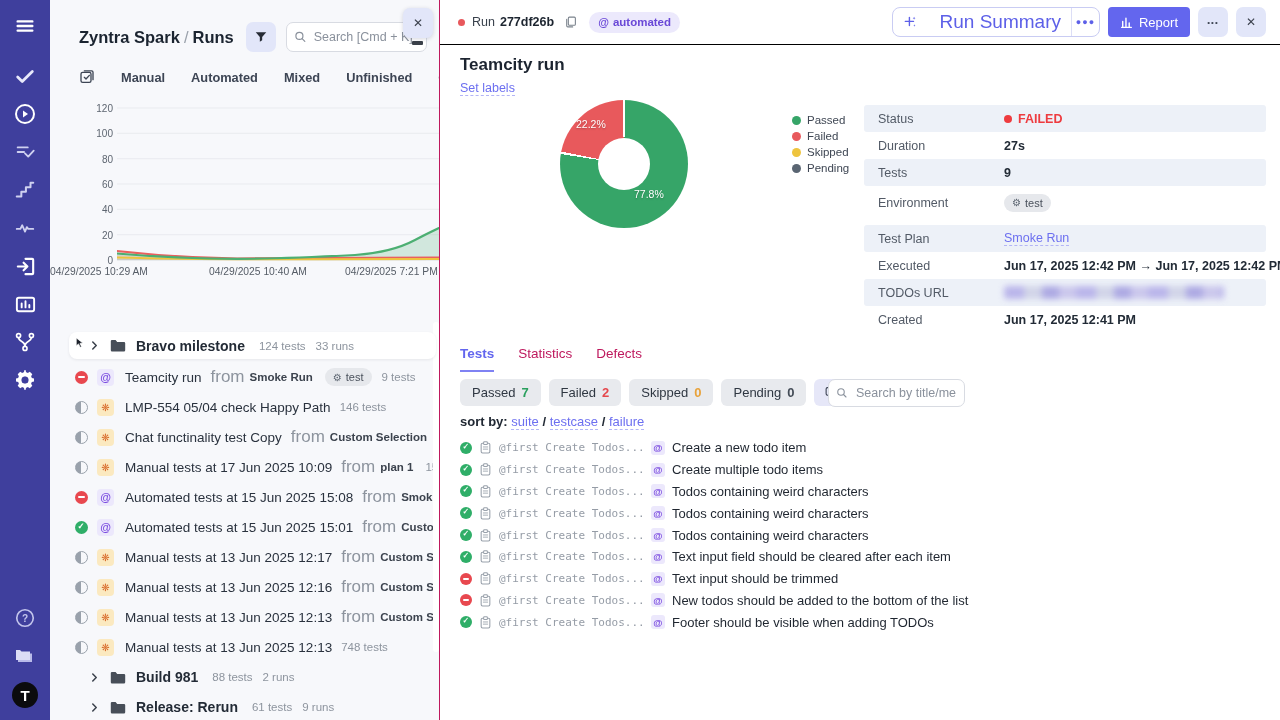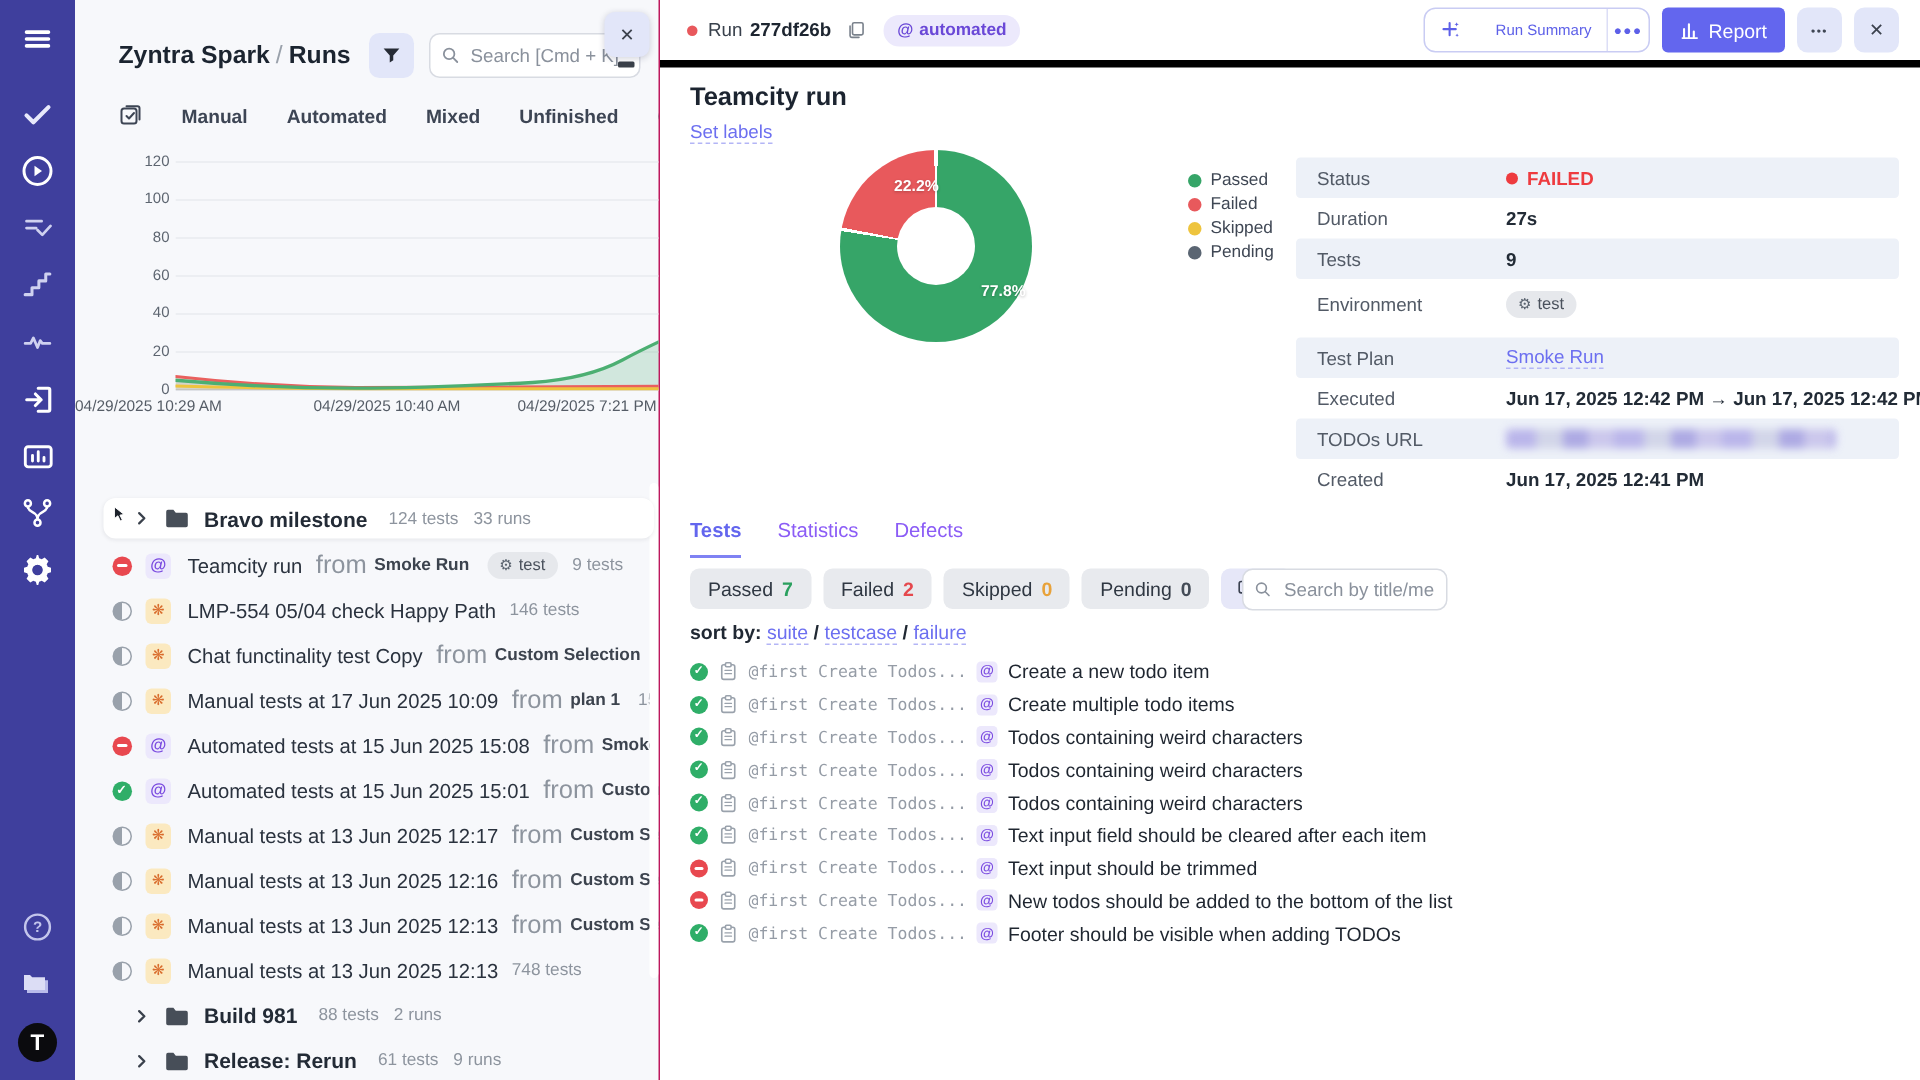--- a/index.html
+++ b/index.html
@@ -61,39 +61,39 @@
   .kd.man::after{content:"❋";}
   .r-name{font-size:13.5px;color:#2a323e;font-weight:500;margin-right:9px;}
   .r-from{font-size:17px;color:#8d949e;margin-right:5px;}
   .r-src{font-size:11.5px;color:#3c434e;font-weight:700;margin-right:12px;}
   .envchip{height:18px;background:#e6e8ec;border-radius:10px;display:inline-flex;align-items:center;padding:0 8px;font-size:11px;color:#4a515c;margin-right:10px;flex:0 0 auto;}
   .envchip::before{content:"⚙";font-size:10px;margin-right:4px;color:#5b6470;}
   .r-count{font-size:11.5px;color:#8d949e;}
 
   
   .detail{flex:1;position:relative;background:#fff;}
-  .dt-top{position:absolute;top:0;left:0;right:0;height:45px;border-bottom:5px solid #000000;display:flex;align-items:center;padding:0 14px 0 18px;}
+  .dt-top{position:absolute;top:0;left:0;right:0;height:45px;border-bottom:1px solid #000000;display:flex;align-items:center;padding:0 14px 0 18px;}
   .reddot{width:7px;height:7px;border-radius:50%;background:#e8585c;margin-right:7px;}
   .run-lbl{font-size:12.5px;color:#39414c;margin-right:5px;}
   .run-id{font-size:12.5px;color:#1d2530;font-weight:700;margin-right:8px;}
   .copy-btn{background:none;border:none;cursor:pointer;display:flex;margin-right:10px;padding:2px;}
   .badge-auto{height:21px;background:#ece9fc;border-radius:11px;display:inline-flex;align-items:center;padding:0 9px;font-size:11.5px;font-weight:700;color:#6a48d7;cursor:pointer;}
   .badge-auto .at{font-size:11px;margin-right:4px;font-weight:700;}
   .dt-actions{margin-left:auto;display:flex;align-items:center;gap:8px;}
   .btn-split{display:flex;align-items:stretch;height:30px;border:1px solid #c9ccf3;border-radius:8px;background:#fff;overflow:hidden;}
-  .btn-split .main{display:flex;align-items:center;gap:23px;padding:0 10px;font-size:10px;color:#5d60e8;font-weight:500;border:none;background:none;cursor:pointer;}
+  .btn-split .main{display:flex;align-items:center;gap:23px;padding:0 10px;font-size:19px;color:#5d60e8;font-weight:500;border:none;background:none;cursor:pointer;}
   .btn-split .more{width:28px;border:none;background:none;border-left:1px solid #dcdef6;color:#5d60e8;cursor:pointer;font-size:9px;letter-spacing:1px;}
   .btn-report{height:30px;background:#6366ee;color:#fff;border:none;border-radius:4px;display:flex;align-items:center;gap:6px;padding:0 12px;font-size:13px;cursor:pointer;}
   .dt-title{position:absolute;left:20px;top:55px;font-size:17px;font-weight:700;color:#1c2430;}
   .set-labels{position:absolute;left:20px;top:81px;font-size:12.5px;color:#6c6ff0;border-bottom:1px dashed #b3b5f6;cursor:pointer;}
   
   .donut{position:absolute;left:120px;top:100px;width:128px;height:128px;border-radius:50%;
     background:conic-gradient(#fff 0 0.3%,#36a568 0.3% 77.5%,#fff 77.5% 78.1%,#e8595c 78.1% 99.7%,#fff 99.7% 100%);}
   .donut::after{content:"";position:absolute;left:38px;top:38px;width:52px;height:52px;border-radius:50%;background:#fff;}
-  .donut .pct{position:absolute;color:#fff;font-size:10.5px;font-weight:700;text-shadow:0 1px 2px rgba(0,0,0,.25);margin-left:20px;}
+  .donut .pct{position:absolute;color:#fff;font-size:10.5px;font-weight:400;text-shadow:0 1px 2px rgba(0,0,0,.25);}
   .pct-failed{left:16px;top:18px;}
   .pct-passed{left:74px;top:88px;}
   .legend{position:absolute;left:352px;top:112px;}
   .lg-row{display:flex;align-items:center;height:16px;cursor:pointer;}
   .lg-dot{width:9px;height:9px;border-radius:50%;margin-right:6px;}
   .lg-lbl{font-size:11.5px;color:#3f4754;}
   
   .info{position:absolute;left:424px;top:105px;width:402px;}
   .inf-row{display:flex;align-items:center;height:27px;border-radius:3px;}
   .inf-row.env{height:33px;}
@@ -101,21 +101,21 @@
   .inf-row.gap{margin-top:6px;}
   .inf-lbl{width:140px;padding-left:14px;font-size:12.5px;color:#525a66;flex:0 0 140px;}
   .inf-val{font-size:12.5px;color:#222b36;font-weight:600;white-space:nowrap;}
   .inf-status{color:#ee3b3f;font-weight:700;display:flex;align-items:center;gap:6px;}
   .inf-status::before{content:"";width:8px;height:8px;border-radius:50%;background:#ee3b3f;display:inline-block;}
   .inf-link{color:#6c6ff0;font-weight:500;border-bottom:1px dashed #b3b5f6;cursor:pointer;}
   .blurbar{width:220px;height:13px;border-radius:3px;opacity:.85;filter:blur(3px);
     background:repeating-linear-gradient(90deg,#b1abe8 0 20px,#cdd0e6 20px 38px,#a29de0 38px 55px,#c5c0ea 55px 72px);}
   
   .dt-tabs{position:absolute;left:20px;top:346px;display:flex;gap:24px;font-size:13.5px;}
-  .dt-tab{color:#8b5cf6;padding-bottom:9px;cursor:pointer;}
+  .dt-tab{color:#be185d;padding-bottom:9px;cursor:pointer;}
   .dt-tab.active{color:#6366ee;font-weight:700;border-bottom:2.5px solid #7f82f3;}
   .chips{position:absolute;left:20px;top:379px;display:flex;gap:8px;align-items:center;}
   .chip{height:27px;background:#e8eaee;border:none;border-radius:6px;display:flex;align-items:center;gap:6px;padding:0 12px;font-size:13px;color:#2f3742;cursor:pointer;}
   .chip .cnt{font-weight:600;}
   .cnt.green{color:#2aa05e;}.cnt.red{color:#e5484d;}.cnt.orange{color:#e8a23a;}.cnt.dark{color:#444c57;}.cnt.purple{color:#6366ee;}
   .chip.comment{background:#e6e7f8;padding:0 10px;}
   .dt-search{position:absolute;left:388px;top:379px;width:137px;height:28px;}
   .sortrow{position:absolute;left:20px;top:414px;font-size:13px;color:#202833;font-weight:700;}
   .sortrow a{color:#6c6ff0;font-weight:500;text-decoration:none;border-bottom:1px dashed #b3b5f6;cursor:pointer;}
   

